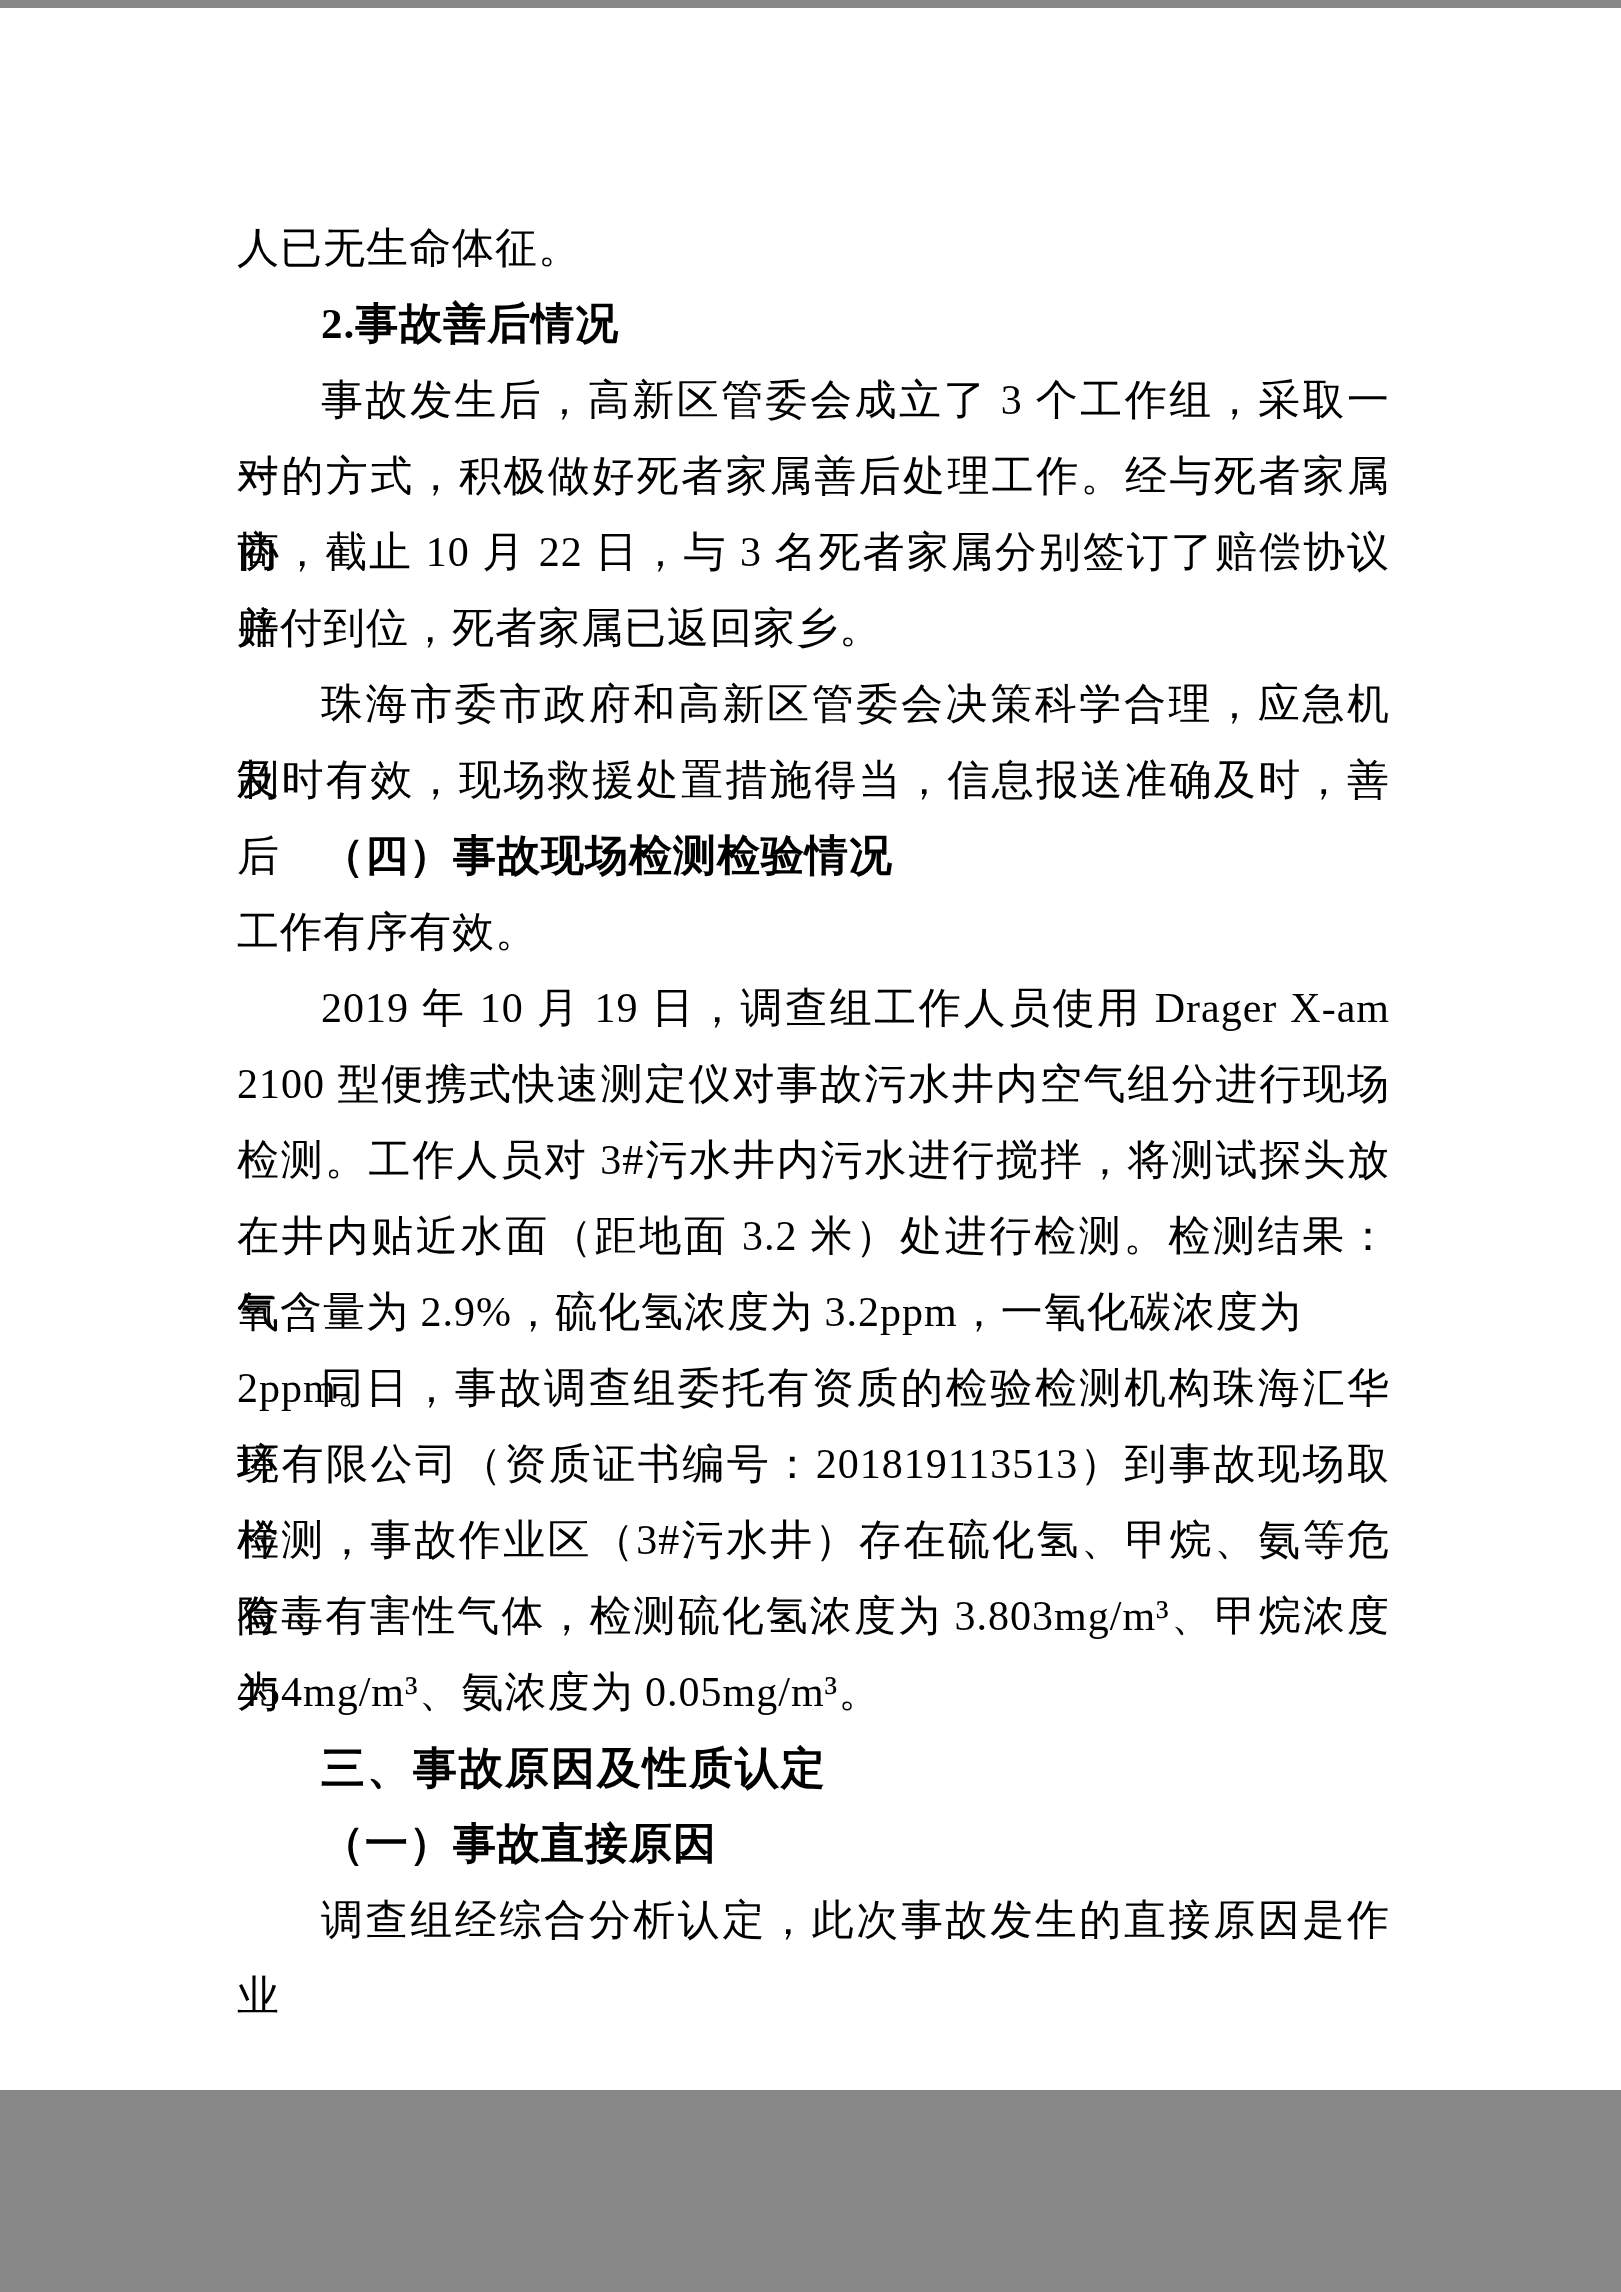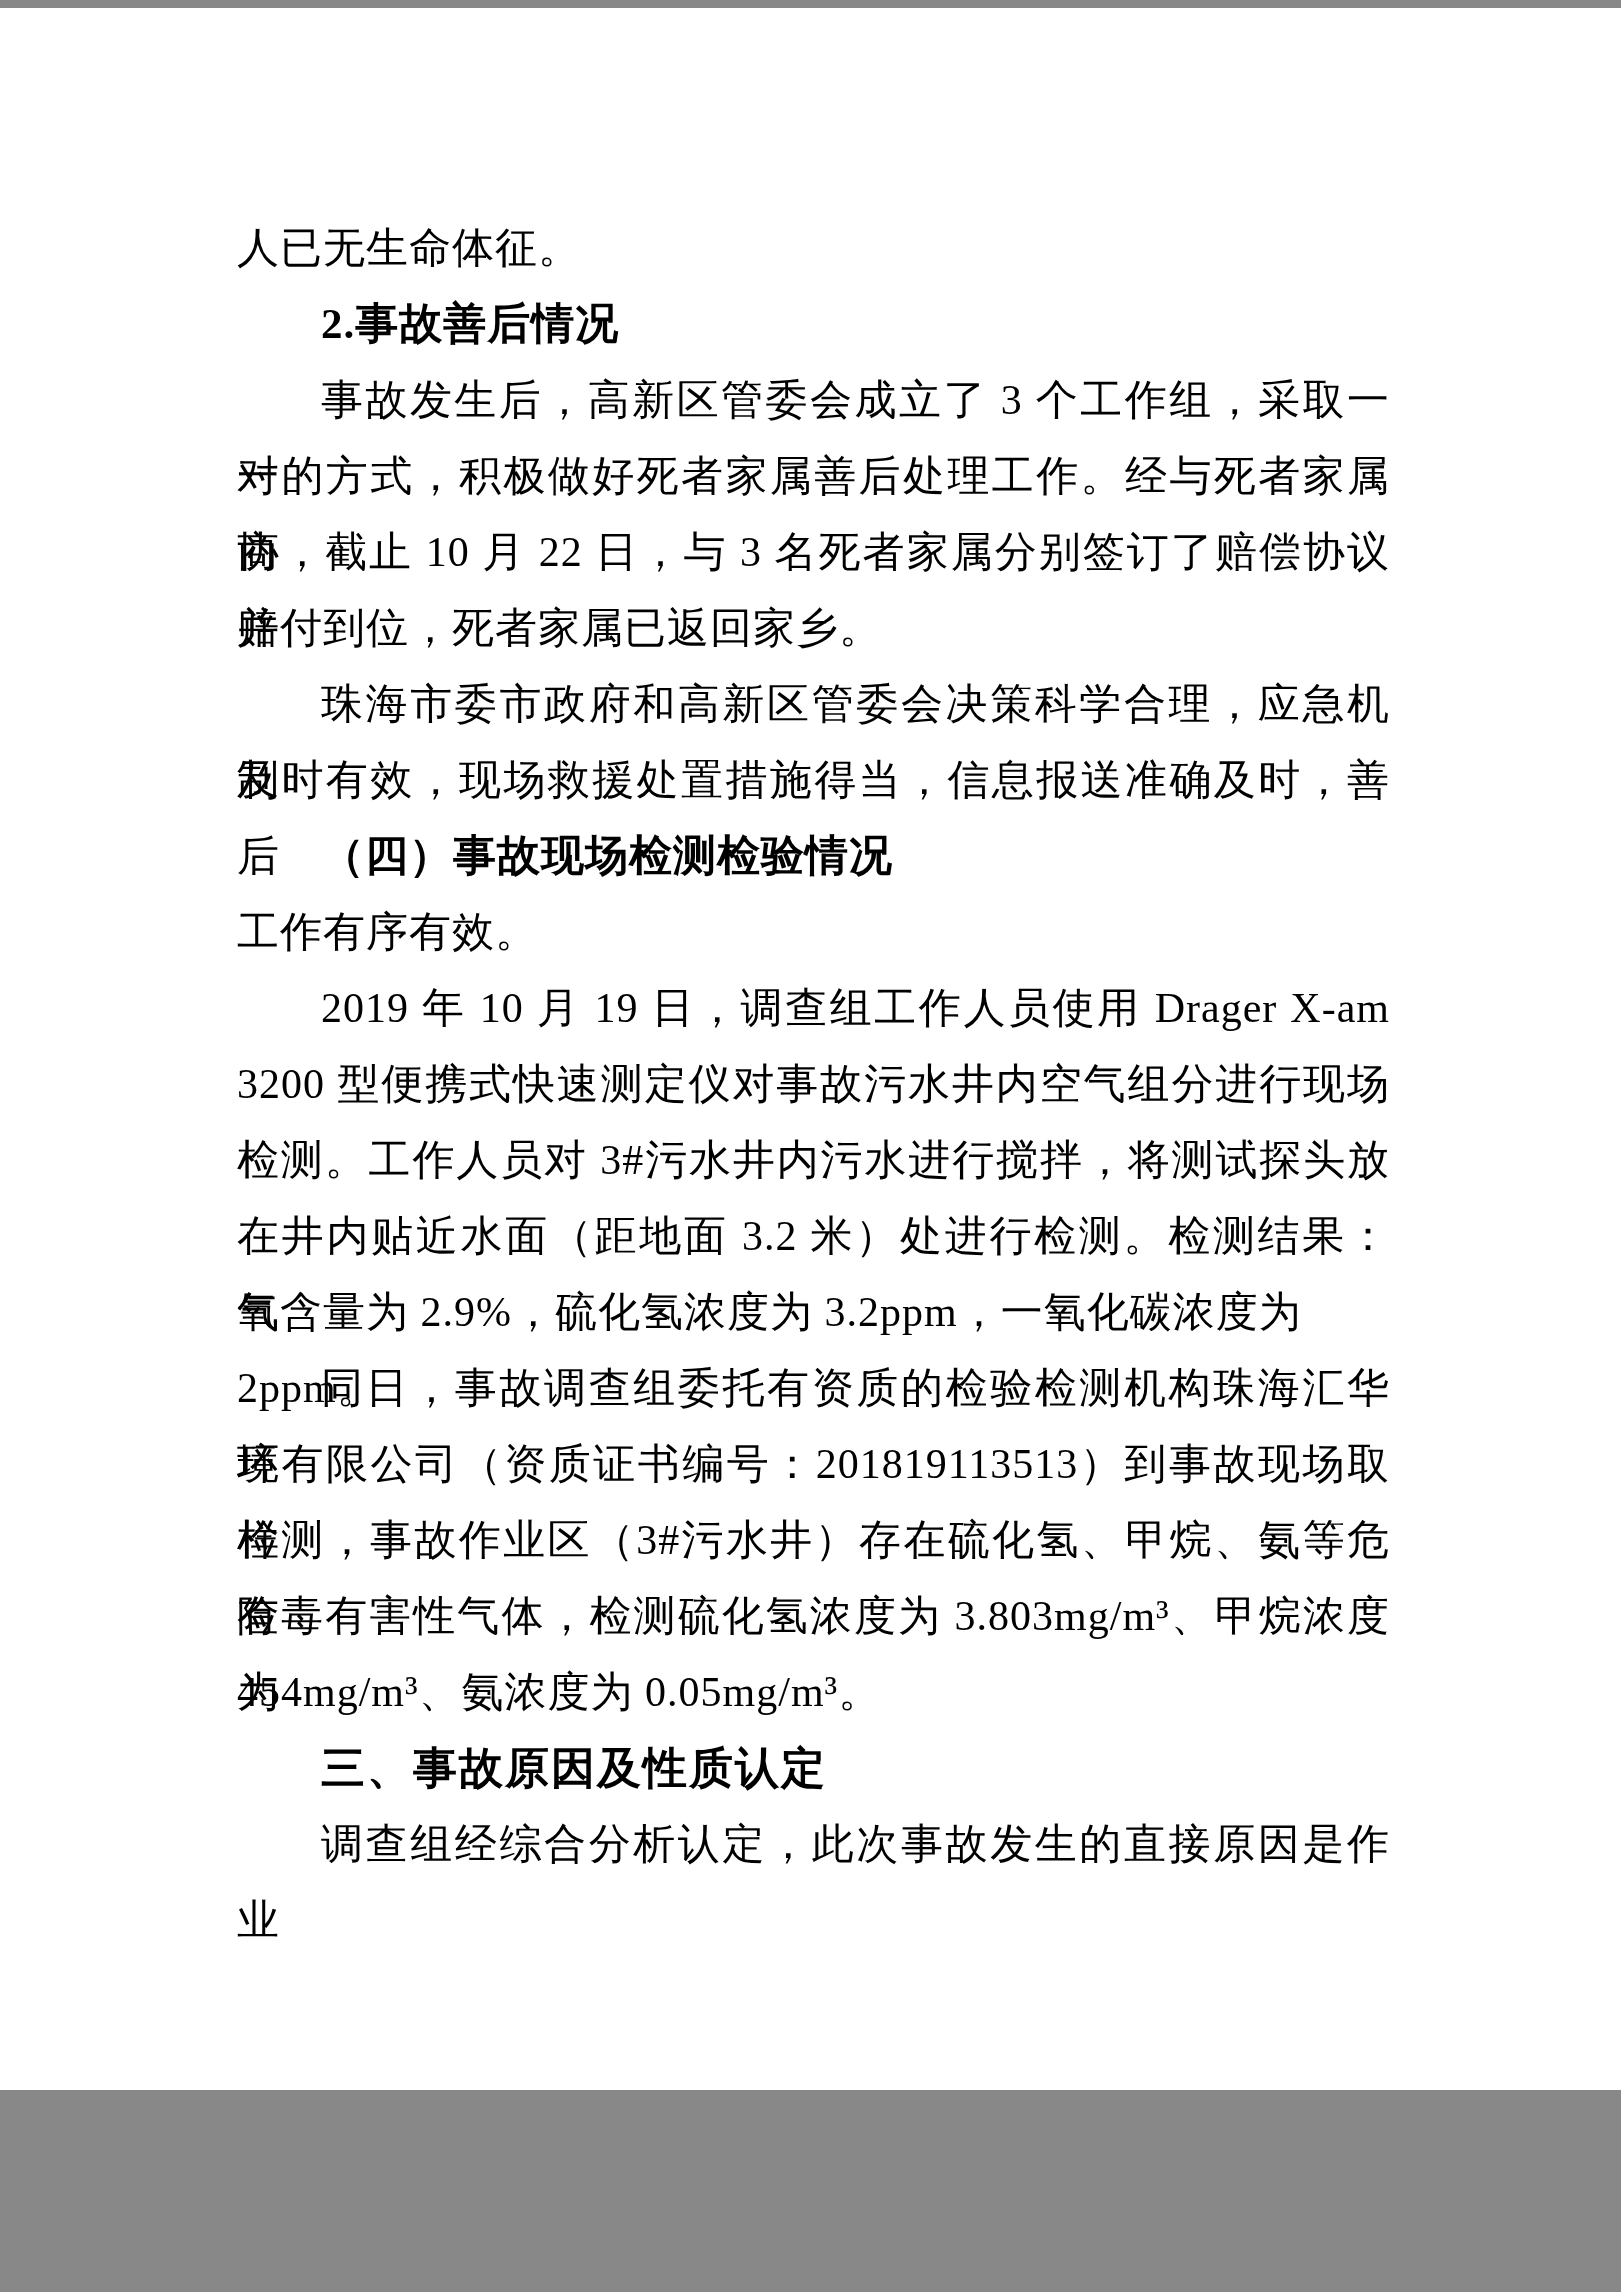--- a/index.html
+++ b/index.html
@@ -72,28 +72,29 @@
     <div class="line h-num">2.事故善后情况</div>
     <div class="line ind just">事故发生后，高新区管委会成立了 3 个工作组，采取一对</div>
     <div class="line just">一的方式，积极做好死者家属善后处理工作。经与死者家属协</div>
     <div class="line just">商，截止 10 月 22 日，与 3 名死者家属分别签订了赔偿协议并</div>
     <div class="line">赔付到位，死者家属已返回家乡。</div>
     <div class="line ind just">珠海市委市政府和高新区管委会决策科学合理，应急机制</div>
     <div class="line just">及时有效，现场救援处置措施得当，信息报送准确及时，善后</div>
     <div class="line h-par">（四）事故现场检测检验情况</div>
     <div class="line">工作有序有效。</div>
     <div class="line ind just">2019 年 10 月 19 日，调查组工作人员使用 Drager X-am</div>
-    <div class="line just">3200 型便携式快速测定仪对事故污水井内空气组分进行现场</div>
+    <div class="line just">2100 型便携式快速测定仪对事故污水井内空气组分进行现场</div>
     <div class="line just">检测。工作人员对 3#污水井内污水进行搅拌，将测试探头放</div>
     <div class="line just">在井内贴近水面（距地面 3.2 米）处进行检测。检测结果：氧</div>
     <div class="line">气含量为 2.9%，硫化氢浓度为 3.2ppm，一氧化碳浓度为 2ppm。</div>
     <div class="line ind just">同日，事故调查组委托有资质的检验检测机构珠海汇华环</div>
     <div class="line just">境有限公司（资质证书编号：201819113513）到事故现场取样</div>
     <div class="line just">检测，事故作业区（3#污水井）存在硫化氢、甲烷、氨等危险</div>
     <div class="line just">有毒有害性气体，检测硫化氢浓度为 3.803mg/m³、甲烷浓度为</div>
     <div class="line">454mg/m³、氨浓度为 0.05mg/m³。</div>
     <div class="line h1">三、事故原因及性质认定</div>
+    <div class="line h-par">（一）事故直接原因</div>
     <div class="line ind just">调查组经综合分析认定，此次事故发生的直接原因是作业</div>
   </div>
 
   <div class="page-num">10</div>
 </div>
 
 
 </body></html>

